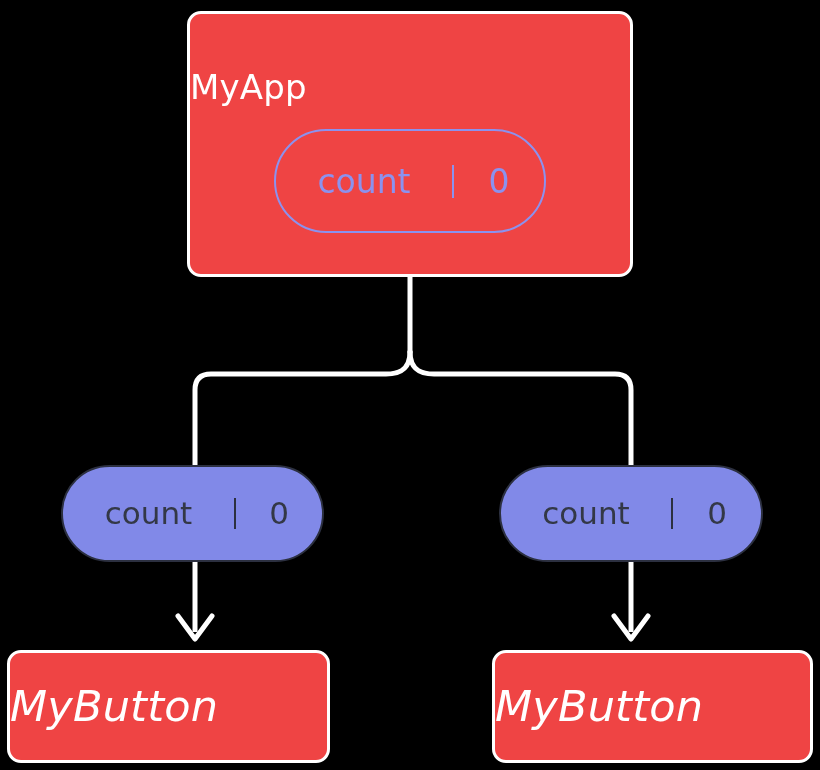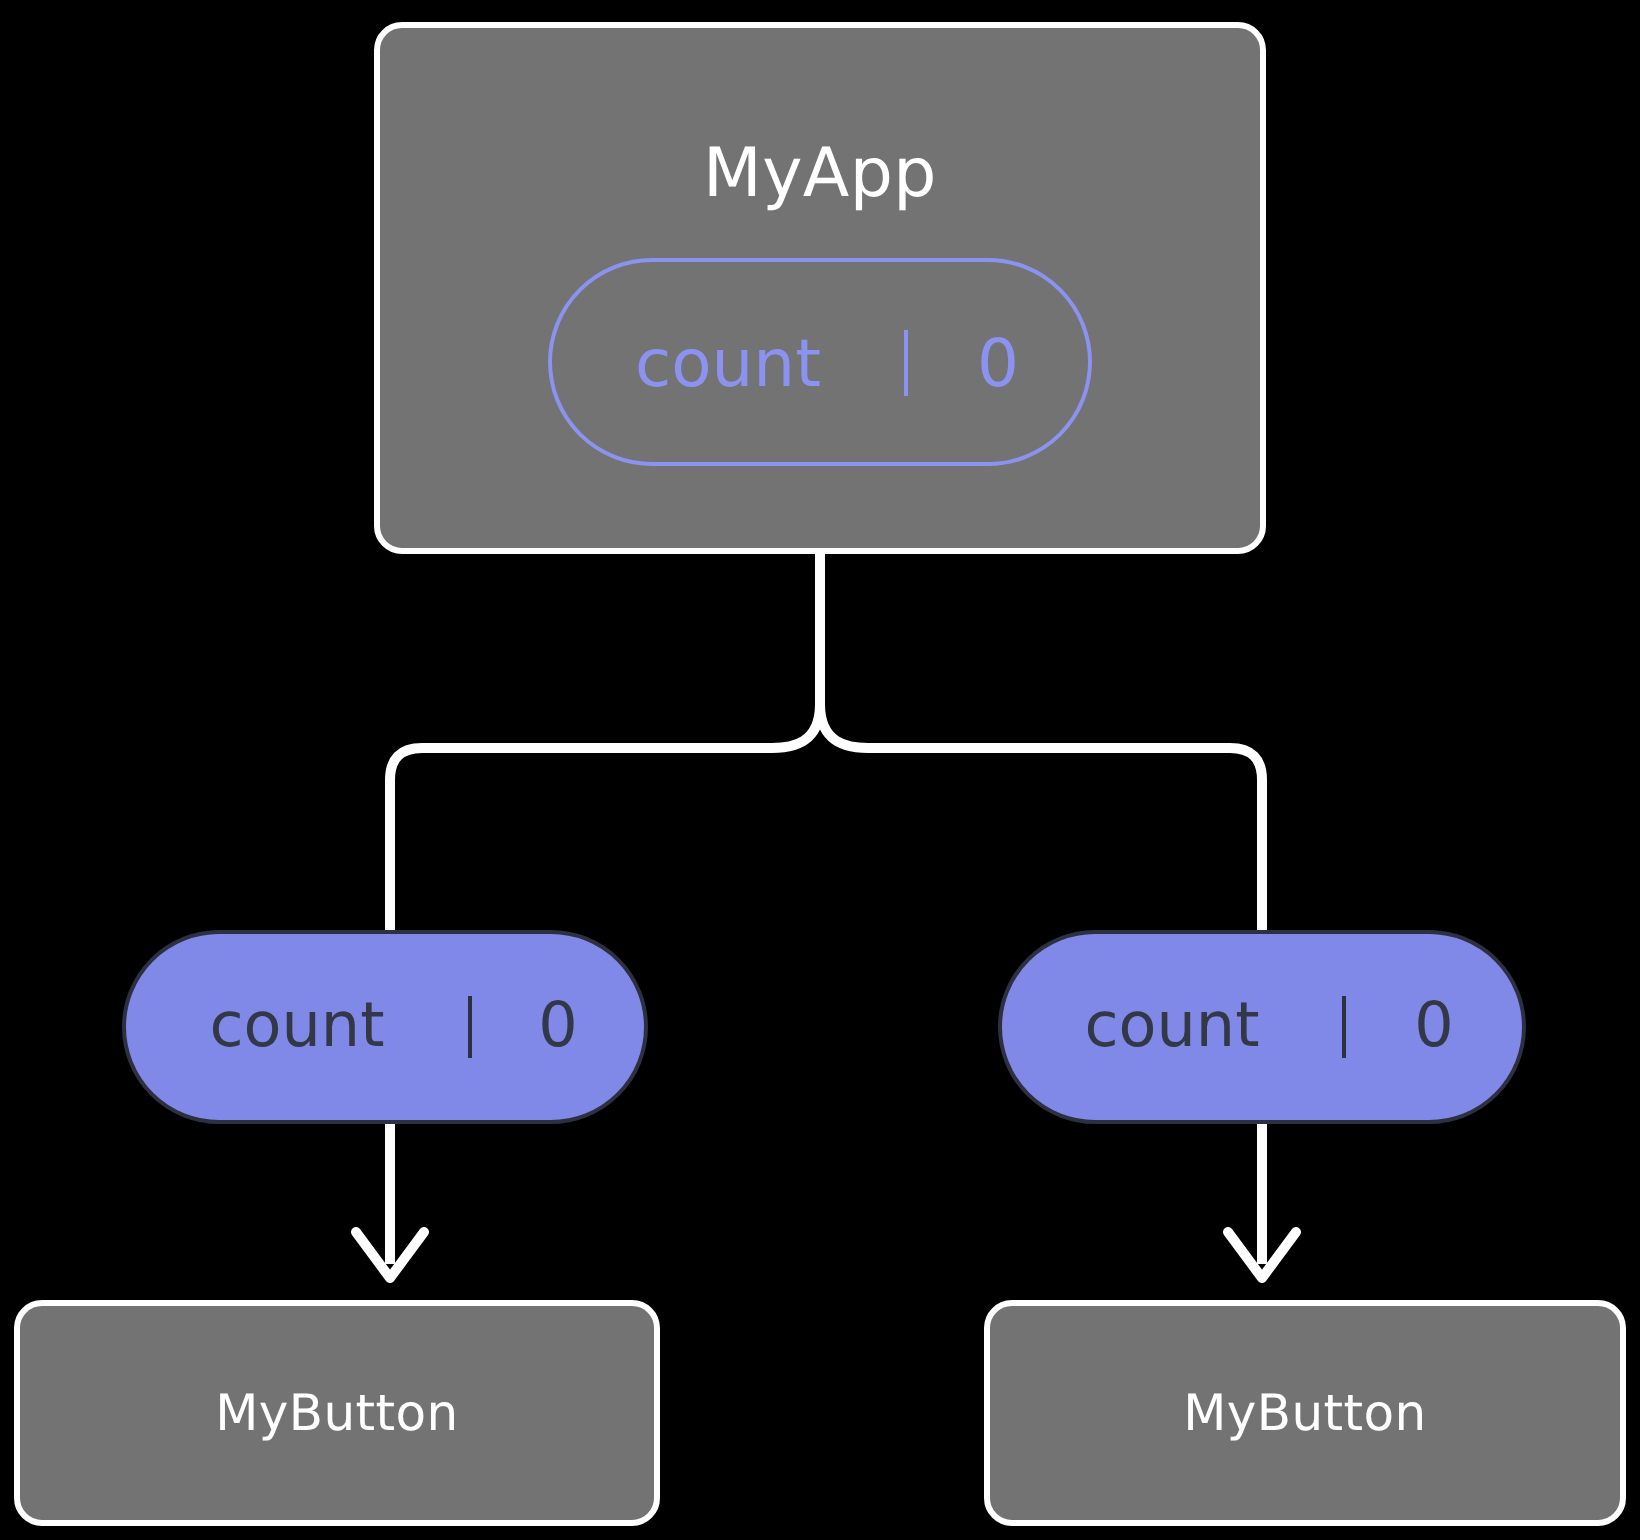--- a/index.html
+++ b/index.html
@@ -25,26 +25,26 @@
     top: 0;
     width: 820px;
     height: 770px;
     pointer-events: none;
   }
 
   
   .comp-node {
     position: absolute;
     box-sizing: border-box;
-    background: #737373;
+    background: #ef4444;
     border: 3px solid #ffffff;
     border-radius: 14px;
     display: flex;
     flex-direction: column;
-    align-items: center;
+    align-items: flex-start;
   }
   .comp-title {
     color: #ffffff;
     font-size: 34px;
     line-height: 1;
     letter-spacing: 0.2px;
     white-space: nowrap;
   }
 
   
@@ -57,21 +57,21 @@
   }
   #node-myapp .comp-title { margin-top: 56px; }
 
   
   .leaf-node {
     justify-content: center;
     height: 113px;
   }
   #node-mybutton-left  { left: 7px;   top: 650px; width: 323px; }
   #node-mybutton-right { left: 492px; top: 650px; width: 321px; }
-  .leaf-node .comp-title { font-size: 25px; }
+  .leaf-node .comp-title { font-size: 43px; font-style: italic; }
 
   
   .pill {
     position: absolute;
     box-sizing: border-box;
     display: flex;
     align-items: center;
     border-radius: 999px;
     overflow: hidden;
   }

